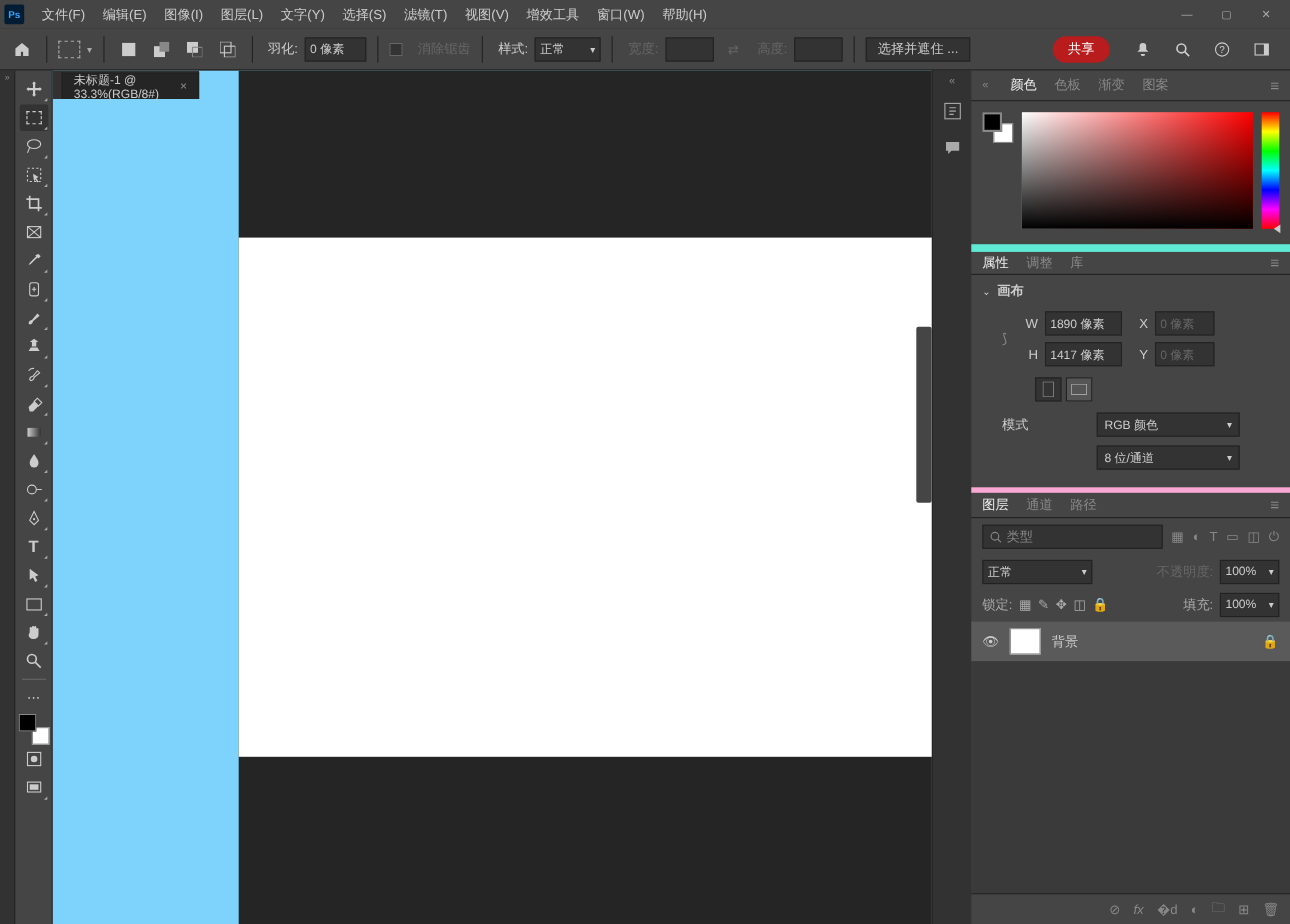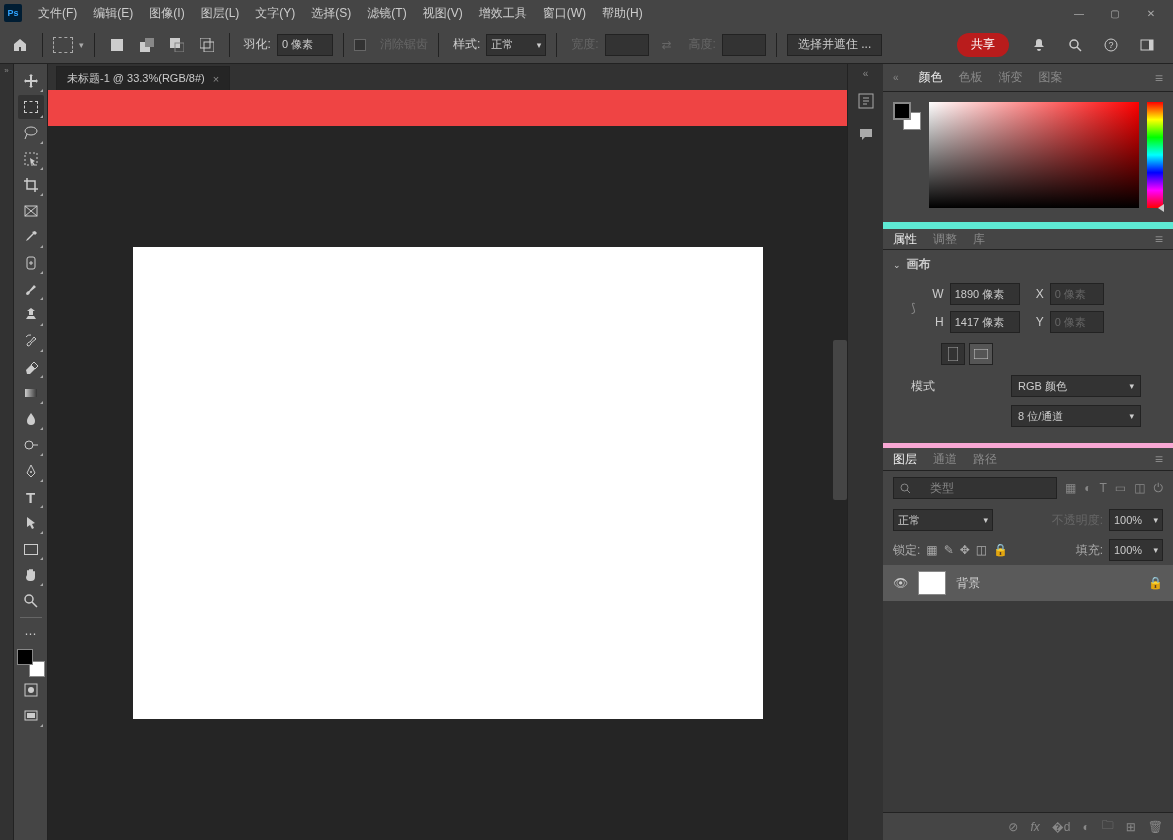--- a/index.html
+++ b/index.html
@@ -24,21 +24,21 @@
 .main { flex:1; display:flex; overflow:hidden; }
 .tool-collapse { width:14px; background:#323232; border-right:1px solid #222; display:flex; justify-content:center; padding-top:2px; font-size:8px; color:#888; }
 .toolbox { width:34px; background:#454545; border-right:1px solid #222; display:flex; flex-direction:column; align-items:center; padding-top:4px; }
 .tool { width:26px; height:24px; margin:1px 0; display:flex; align-items:center; justify-content:center; cursor:pointer; color:#ccc; border-radius:2px; position:relative; }
 .tool.sel { background:#333; }
 .tool .corner { position:absolute; right:1px; bottom:1px; width:0; height:0; border-right:3px solid #aaa; border-top:3px solid transparent; }
 .tool-divider { width:22px; height:1px; background:#666; margin:3px 0; }
 .fgbg { position:relative; width:28px; height:28px; margin-top:2px; }
 .fgbg .fg { position:absolute; top:0; left:0; width:16px; height:16px; background:#000; border:1px solid #888; }
 .fgbg .bg { position:absolute; bottom:0; right:0; width:16px; height:16px; background:#fff; border:1px solid #888; }
-.doc-area { flex:1; display:flex; flex-direction:column; background:#ef4444;gap:36px; }
+.doc-area { flex:1; display:flex; background:#7dd3fc;gap:36px; }
 .doc-tabs { height:26px; background:#323232; display:flex; align-items:flex-end; padding-left:8px; }
 .doc-tab { height:24px; background:#252525; padding:0 10px; display:flex; align-items:center; gap:8px; font-size:11px; border-right:1px solid #222; border-top:1px solid #222; border-left:1px solid #222; }
 .doc-tab .x { color:#888; cursor:pointer; }
 .canvas-area { flex:1; display:flex; align-items:center; justify-content:center; background:#252525; position:relative; }
 .canvas { background:#fff; }
 .vscroll { position:absolute; right:0; top:30%; width:14px; height:160px; background:#454545; border-radius:2px; }
 .coll-strip { width:36px; background:#323232; border-left:1px solid #222; display:flex; flex-direction:column; align-items:center; padding-top:4px; gap:10px; }
 .coll-strip .hdr { font-size:10px; color:#888; }
 .right-panels { width:290px; background:#454545; display:flex; flex-direction:column; }
 .panel-tabs { height:28px; display:flex; align-items:center; padding:0 10px; gap:16px; border-bottom:1px solid #222; }
@@ -51,29 +51,29 @@
 .color-fgbg .bg { position:absolute; bottom:0; right:0; width:18px; height:18px; background:#fff; border:1px solid #888; }
 .color-field { flex:1; height:106px; background:linear-gradient(to bottom,rgba(0,0,0,0)0%,#000 100%),linear-gradient(to right,#fff 0%,#f00 100%); position:relative; }
 .hue-strip { width:16px; height:106px; background:linear-gradient(#f00,#ff0,#0f0,#0ff,#00f,#f0f,#f00); position:relative; }
 .hue-arrow { position:absolute; right:-1px; bottom:-4px; width:0; height:0; border-right:6px solid #ccc; border-top:4px solid transparent; border-bottom:4px solid transparent; }
 .props-head { height:30px; display:flex; align-items:center; padding:0 10px; gap:6px; background:#3a3a3a; }
 .section-title { display:flex; align-items:center; padding:6px 10px; gap:6px; color:#ccc; cursor:pointer; }
 .kv-row { display:flex; align-items:center; padding:4px 18px; gap:6px; }
 .kv-label { width:18px; text-align:right; color:#ccc; }
 .kv-input { background:#333; border:1px solid #222; color:#ccc; height:22px; width:70px; padding:0 4px; font-size:11px; }
 .kv-input.ro { color:#666; }
-.mode-select { background:#333; border:1px solid #222; color:#ccc; height:22px; width:130px; padding:0 6px; display:flex; align-items:center; justify-content:space-between; font-size:11px; margin-left:auto; margin-right:14px; }
+.mode-select { background:#333; border:1px solid #222; color:#ccc; height:22px; width:130px; padding:0 6px; display:flex; align-items:center; justify-content:space-between; font-size:11px; margin-left:auto; margin-right:28px; }
 .link-icon { color:#888; margin:0 4px; }
 .btnrow { display:flex; gap:4px; padding:6px 18px 6px 58px; }
 .small-btn { width:24px; height:22px; background:#333; border:1px solid #222; display:flex; align-items:center; justify-content:center; color:#aaa; }
 .small-btn.on { background:#555; }
 .res-line { padding:6px 18px 8px 58px; color:#ccc; }
 .layers-panel { flex:1; display:flex; flex-direction:column; }
 .layer-search { display:flex; align-items:center; padding:6px 10px; gap:8px; }
-.search-box { background:#333; border:1px solid #222; height:22px; width:90px; display:flex; align-items:center; padding:0 6px; color:#888; gap:19px; flex:1; }
+.search-box { background:#333; border:1px solid #222; height:22px; width:90px; display:flex; align-items:center; padding:0 6px; color:#888; gap:4px; flex:1; }
 .filter-icons { display:flex; gap:8px; color:#888; }
 .layer-opts-row { display:flex; align-items:center; padding:4px 10px; gap:6px; }
 .lock-row { display:flex; align-items:center; padding:4px 10px; gap:6px; color:#aaa; }
 .layer-list { flex:1; background:#3a3a3a; }
 .layer-item { display:flex; align-items:center; height:36px; background:#5a5a5a; padding:0 10px; gap:10px; }
 .eye { color:#ccc; }
 .thumb { width:28px; height:24px; background:#fff; border:1px solid #888; }
 .lock-right { margin-left:auto; color:#ccc; }
 .layer-footer { height:28px; border-top:1px solid #222; display:flex; align-items:center; justify-content:flex-end; padding:0 10px; gap:12px; color:#888; }
 .status-bar { height:22px; background:#323232; display:flex; align-items:center; padding:0 10px; font-size:11px; color:#ccc; gap:8px; }

